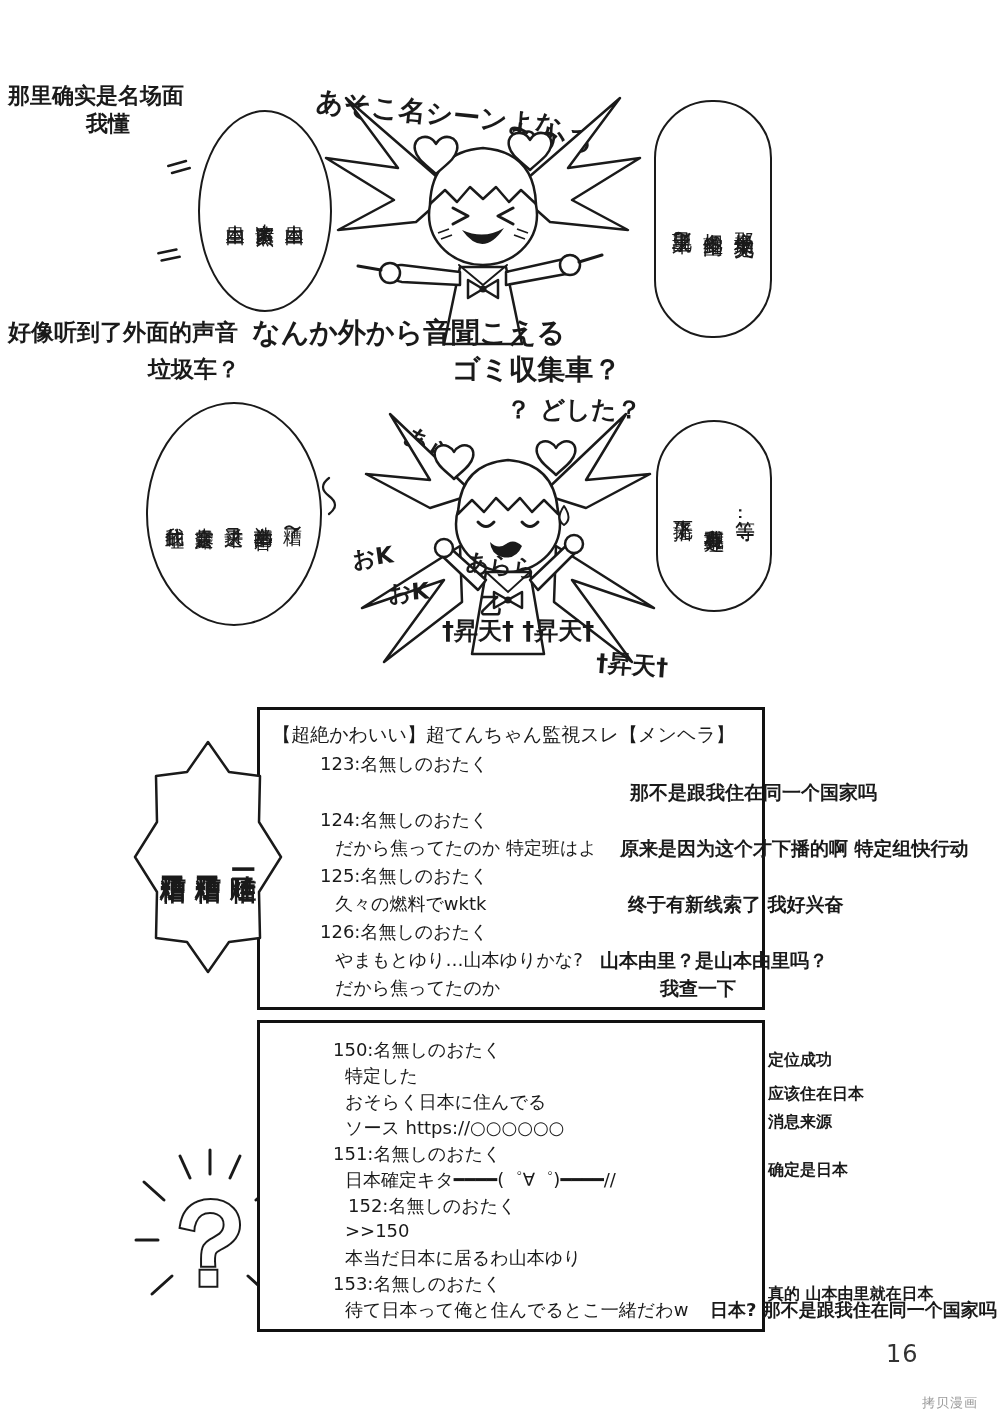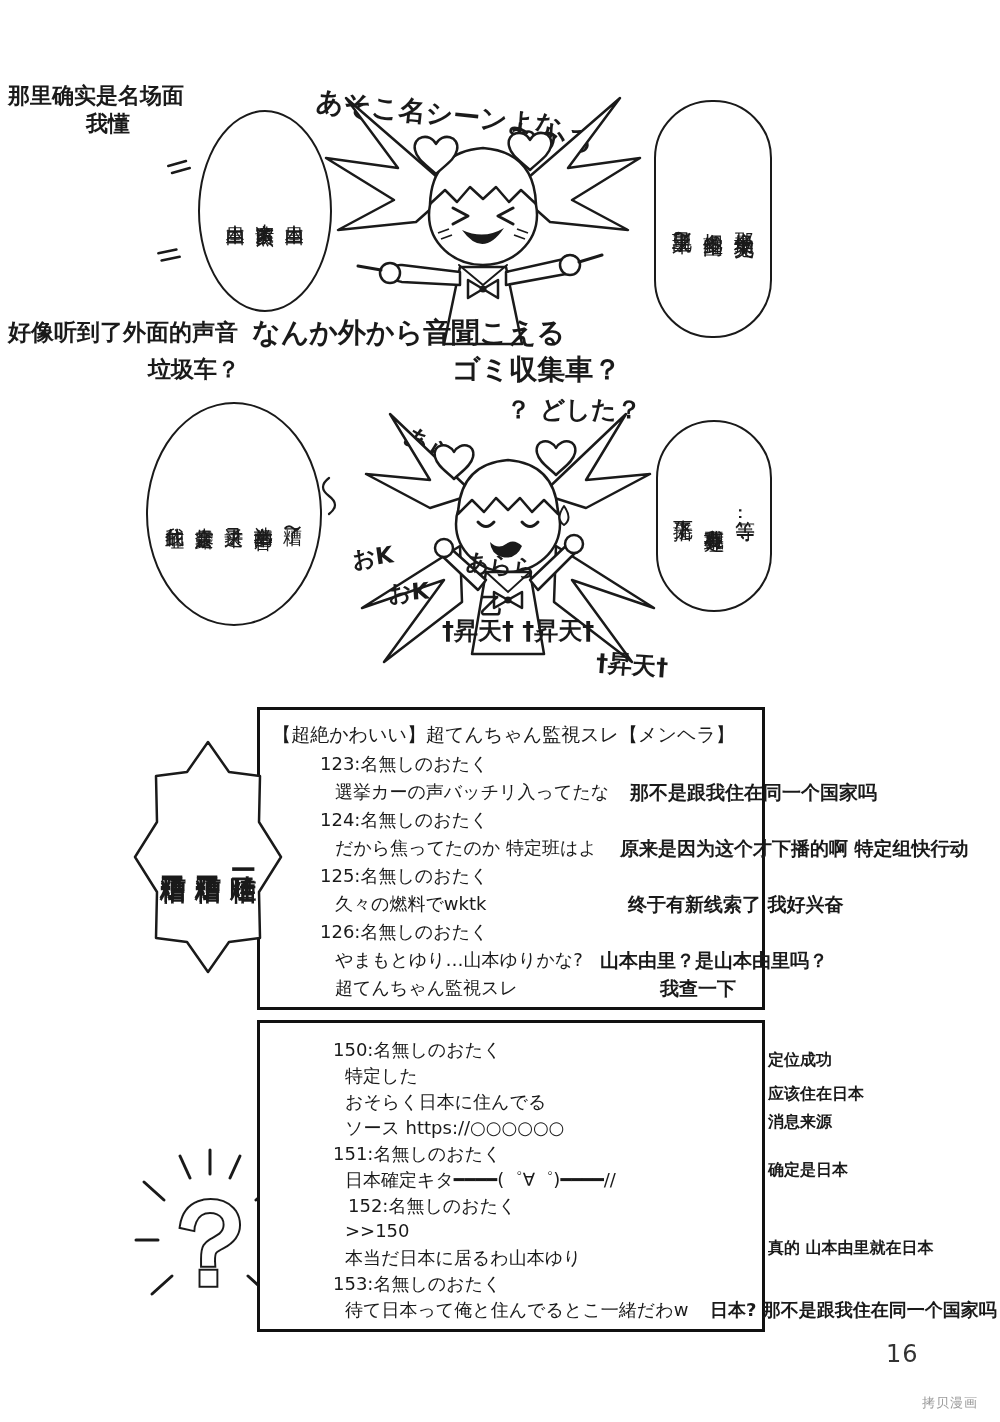--- a/index.html
+++ b/index.html
@@ -149,21 +149,20 @@
 <div class="sfx" style="left:442px;top:618px;font-size:24px">†昇天† †昇天†</div>
 <div class="sfx" style="left:596px;top:652px;font-size:24px;transform:rotate(4deg)">†昇天†</div>
 
 <div class="threadbox" style="left:257px;top:707px;width:508px;height:303px"></div>
 <div class="thread-title" style="left:257px;top:722px">【超絶かわいい】超てんちゃん監視スレ【メンヘラ】</div>
 
 <div class="trow" style="top:752px">
     <span class="jp" style="left:320px">123:名無しのおたく</span>
   </div>
 <div class="trow" style="top:780px">
-    <span class="jp" style="left:335px">選挙カーの声バッチリ入ってたな</span>
     <span class="cnov" style="left:630px">那不是跟我住在同一个国家吗</span>
   </div>
 <div class="trow" style="top:808px">
     <span class="jp" style="left:320px">124:名無しのおたく</span>
   </div>
 <div class="trow" style="top:836px">
     <span class="jp" style="left:335px">だから焦ってたのか 特定班はよ</span>
     <span class="cnov" style="left:620px">原来是因为这个才下播的啊 特定组快行动</span>
   </div>
 <div class="trow" style="top:864px">
@@ -174,21 +173,21 @@
     <span class="cnov" style="left:628px">终于有新线索了 我好兴奋</span>
   </div>
 <div class="trow" style="top:920px">
     <span class="jp" style="left:320px">126:名無しのおたく</span>
   </div>
 <div class="trow" style="top:948px">
     <span class="jp" style="left:335px">やまもとゆり…山本ゆりかな?</span>
     <span class="cnov" style="left:600px">山本由里？是山本由里吗？</span>
   </div>
 <div class="trow" style="top:976px">
-    <span class="jp" style="left:335px">超てんちゃん監視スレ</span>
+    <span class="jp" style="left:335px">だから焦ってたのか</span>
     <span class="cnov" style="left:660px">我查一下</span>
   </div>
 
 <svg class="abs" style="left:133px;top:740px;z-index:3" width="150" height="234" viewBox="0 0 150 234">
   <polygon points="148,117 126,152 127,198 96,202 75,232 54,202 23,198 24,152 2,117 24,82 23,36 54,32 75,2 96,32 127,36 126,82" fill="#fff" stroke="#1a1a1a" stroke-width="2.5" stroke-linejoin="round"></polygon>
 </svg>
 <div class="abs" style="left:133px;top:740px;width:150px;height:234px;display:flex;align-items:center;justify-content:center;z-index:3">
   <div class="vtext" style="font-size:26px;font-weight:700;line-height:1.35">哇ー糟了
 糟了糟了
 糟了糟了</div>
@@ -228,21 +227,21 @@
   </div>
 <div class="trow" style="top:1298px">
     <span class="jp" style="left:345px">待て日本って俺と住んでるとこ一緒だわw</span>
     <span class="cnov" style="left:710px;font-size:18px">日本? 那不是跟我住在同一个国家吗</span>
   </div>
 
 <div class="annot" style="left:768px;top:1050px">定位成功</div>
 <div class="annot" style="left:768px;top:1084px">应该住在日本</div>
 <div class="annot" style="left:768px;top:1112px">消息来源</div>
 <div class="annot" style="left:768px;top:1160px">确定是日本</div>
-<div class="annot" style="left:768px;top:1238px">真的 山本由里就在日本</div>
+<div class="annot" style="left:768px;top:1284px">真的 山本由里就在日本</div>
 
 <svg class="abs" style="left:128px;top:1142px" width="164" height="172" viewBox="0 0 164 172">
   <g stroke="#1a1a1a" stroke-width="3" stroke-linecap="round">
     <path d="M16 40 L36 58"></path>
     <path d="M82 8 L82 32"></path>
     <path d="M148 40 L128 58"></path>
     <path d="M8 98 L30 98"></path>
     <path d="M156 98 L134 98"></path>
     <path d="M24 152 L44 134"></path>
     <path d="M140 152 L120 134"></path>

